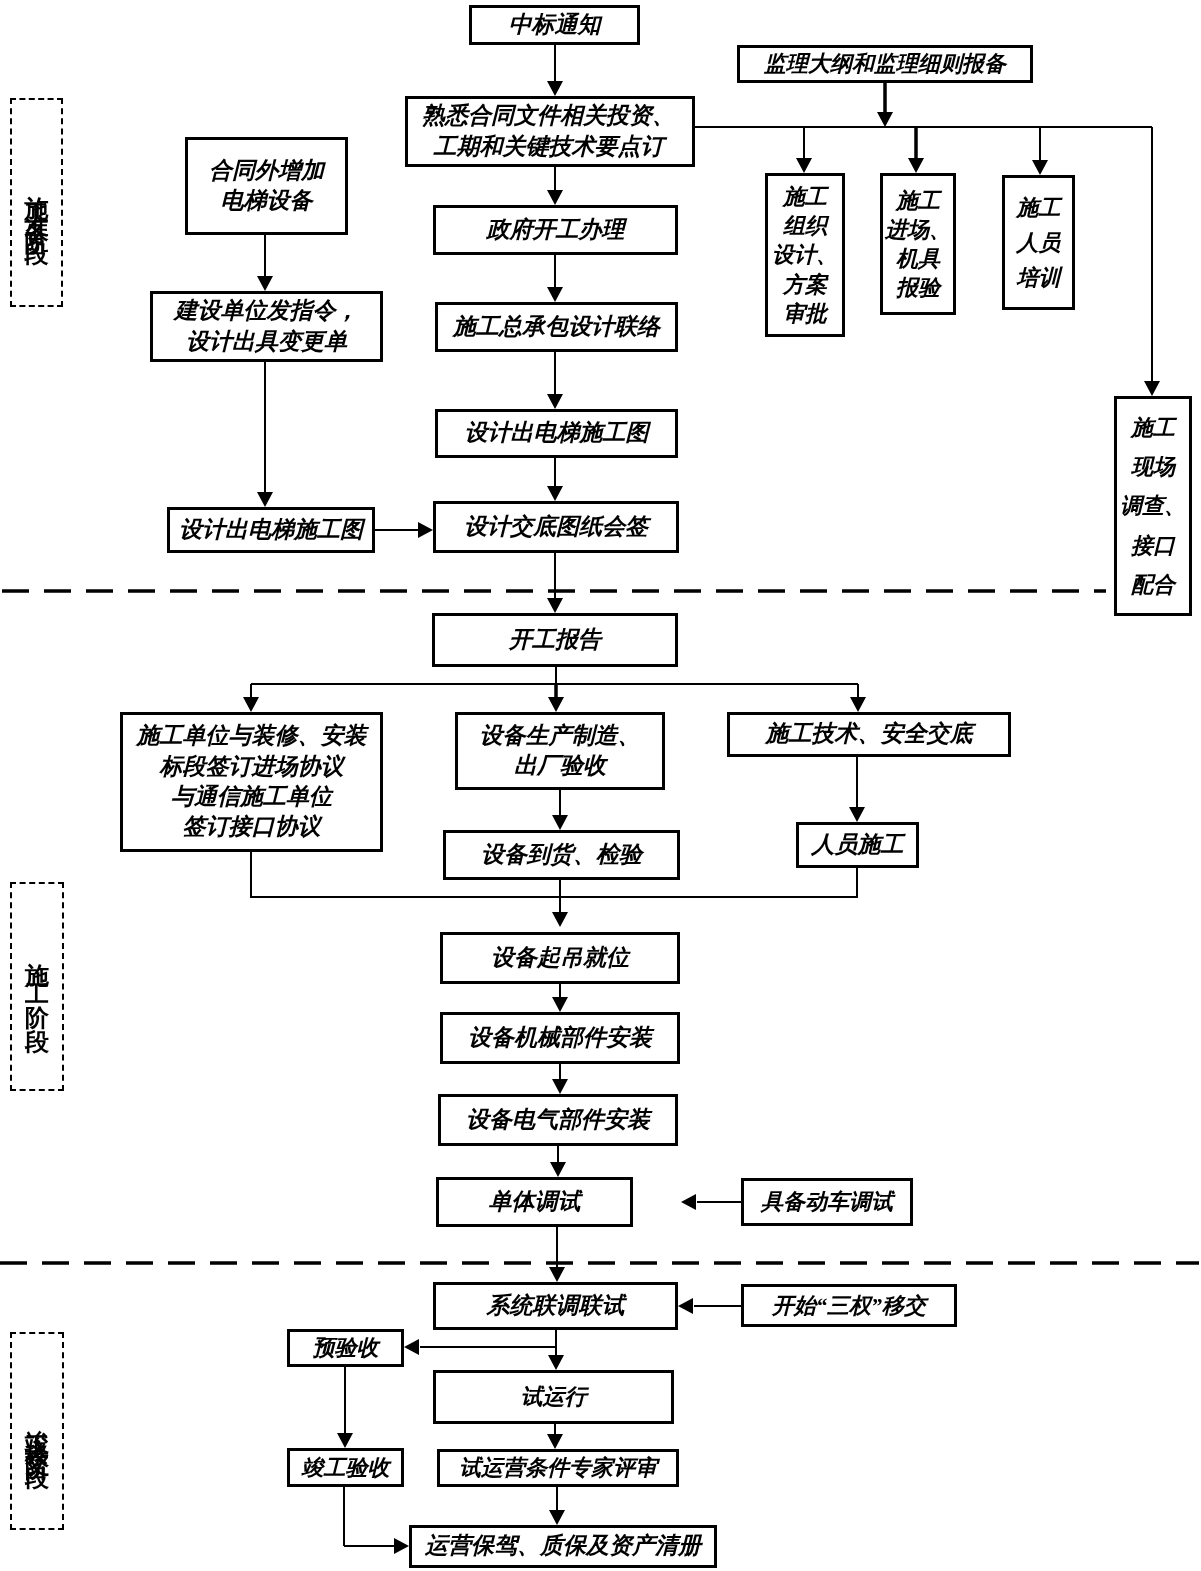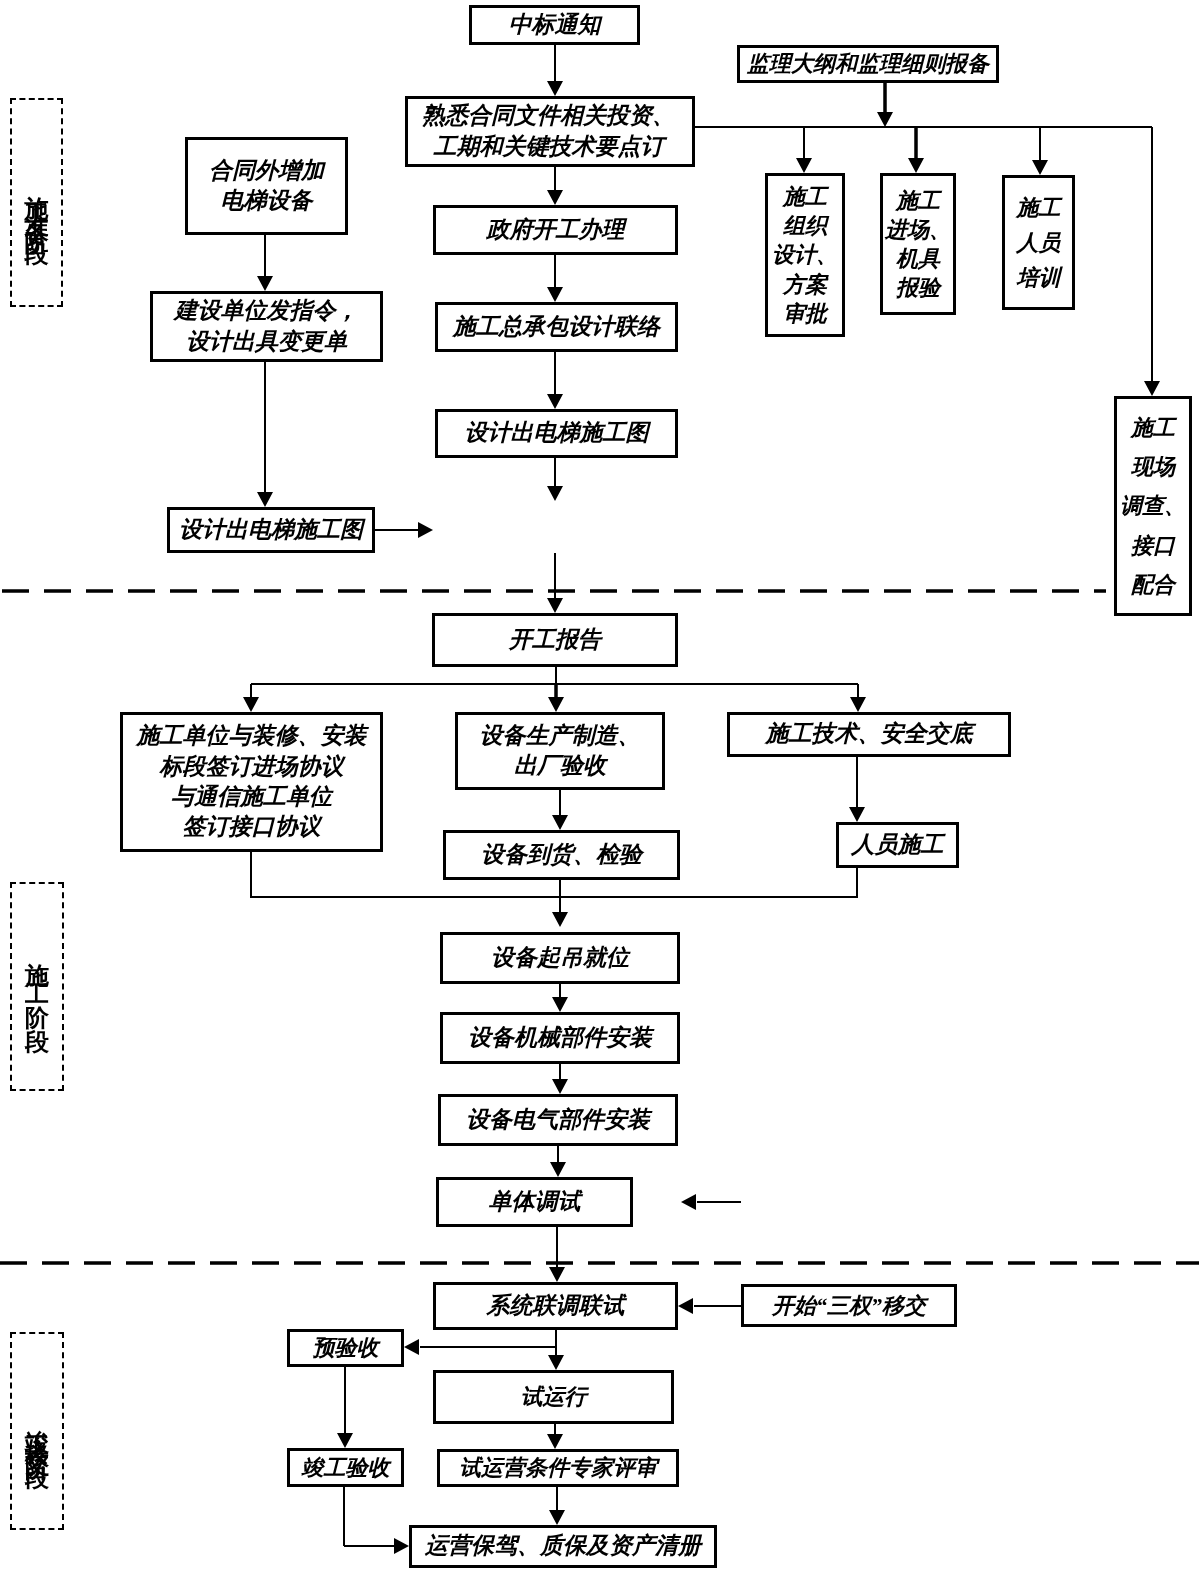--- a/index.html
+++ b/index.html
@@ -85,24 +85,25 @@
     <path d="M0 1263 H1199" fill="none" stroke="#000" stroke-width="3.5" stroke-dasharray="27 15"></path>
   </svg>
 
   <div class="phase sp-a" style="left:10px;top:98px;width:53px;height:209px;">施工准备阶段</div>
   <div class="phase sp-b" style="left:10px;top:882px;width:54px;height:209px;">施工阶段</div>
   <div class="phase sp-c" style="left:10px;top:1332px;width:54px;height:198px;">竣工移交阶段</div>
 
   <div class="node" style="left:469px;top:5px;width:171px;height:40px;">中标通知</div>
   <div class="node leftalign" style="left:405px;top:96px;width:290px;height:71px;">熟悉合同文件相关投资、
 工期和关键技术要点订</div>
-  <div class="node small" style="left:737px;top:45px;width:262px;height:38px;">监理大纲和监理细则报备</div>
+  <div class="node small" style="left:737px;top:45px;width:296px;height:38px;">监理大纲和监理细则报备</div>
   <div class="node" style="left:433px;top:205px;width:245px;height:50px;">政府开工办理</div>
   <div class="node" style="left:435px;top:302px;width:243px;height:50px;">施工总承包设计联络</div>
   <div class="node" style="left:435px;top:409px;width:243px;height:49px;">设计出电梯施工图</div>
+  <div class="node" style="left:433px;top:501px;width:246px;height:52px;">设计交底图纸会签</div>
   <div class="node" style="left:185px;top:137px;width:163px;height:98px;">合同外增加
 电梯设备</div>
   <div class="node" style="left:150px;top:291px;width:233px;height:71px;">建设单位发指令，
 设计出具变更单</div>
   <div class="node" style="left:167px;top:507px;width:208px;height:46px;">设计出电梯施工图</div>
   <div class="node small" style="left:765px;top:173px;width:80px;height:164px;">施工
 组织
 设计、
 方案
 审批</div>
@@ -121,25 +122,26 @@
 
   <div class="node" style="left:432px;top:613px;width:246px;height:54px;">开工报告</div>
   <div class="node" style="left:120px;top:712px;width:263px;height:140px;">施工单位与装修、安装
 标段签订进场协议
 与通信施工单位
 签订接口协议</div>
   <div class="node" style="left:455px;top:712px;width:210px;height:78px;">设备生产制造、
 出厂验收</div>
   <div class="node" style="left:727px;top:712px;width:284px;height:45px;">施工技术、安全交底</div>
   <div class="node" style="left:443px;top:830px;width:237px;height:50px;">设备到货、检验</div>
-  <div class="node" style="left:796px;top:822px;width:123px;height:46px;margin-left:40px;">人员施工</div>
+  <div class="node" style="left:796px;top:822px;width:123px;height:46px;">人员施工</div>
   <div class="node" style="left:440px;top:932px;width:240px;height:52px;">设备起吊就位</div>
   <div class="node" style="left:440px;top:1012px;width:240px;height:52px;">设备机械部件安装</div>
   <div class="node" style="left:438px;top:1094px;width:240px;height:52px;">设备电气部件安装</div>
   <div class="node" style="left:436px;top:1177px;width:197px;height:50px;text-align:right;">单体调试</div>
+  <div class="node small" style="left:741px;top:1178px;width:172px;height:48px;">具备动车调试</div>
 
   <div class="node" style="left:433px;top:1282px;width:245px;height:48px;">系统联调联试</div>
   <div class="node small" style="left:741px;top:1284px;width:216px;height:43px;">开始“三权”移交</div>
   <div class="node small" style="left:287px;top:1329px;width:117px;height:38px;">预验收</div>
   <div class="node small" style="left:433px;top:1370px;width:241px;height:54px;">试运行</div>
   <div class="node small" style="left:287px;top:1448px;width:117px;height:39px;">竣工验收</div>
   <div class="node small" style="left:437px;top:1449px;width:242px;height:38px;">试运营条件专家评审</div>
   <div class="node" style="left:409px;top:1525px;width:308px;height:43px;">运营保驾、质保及资产清册</div>
 
 </div>

